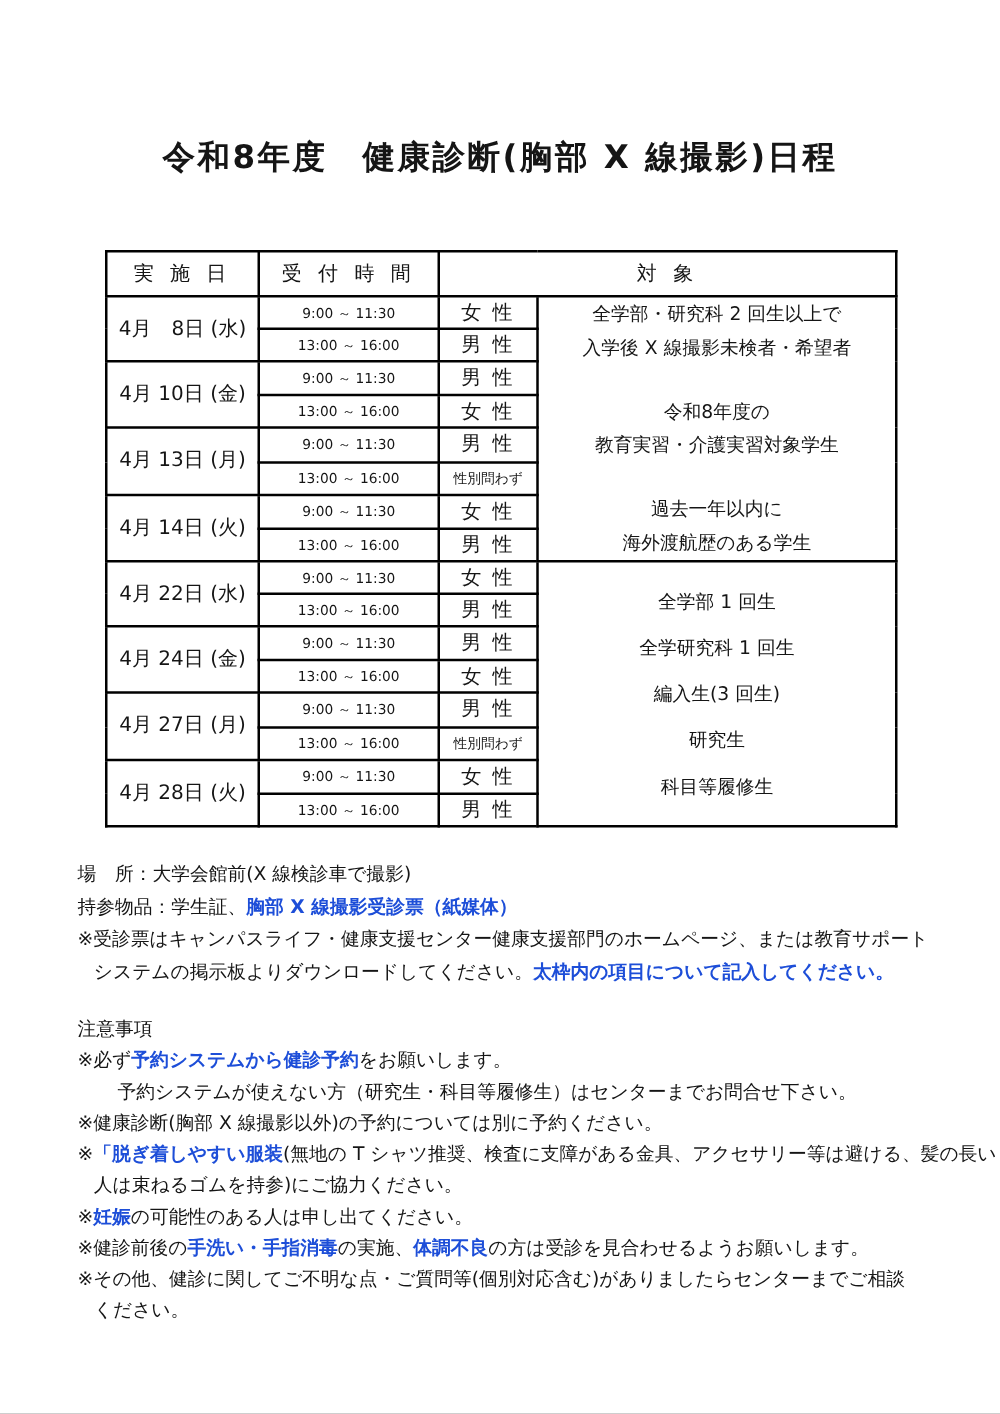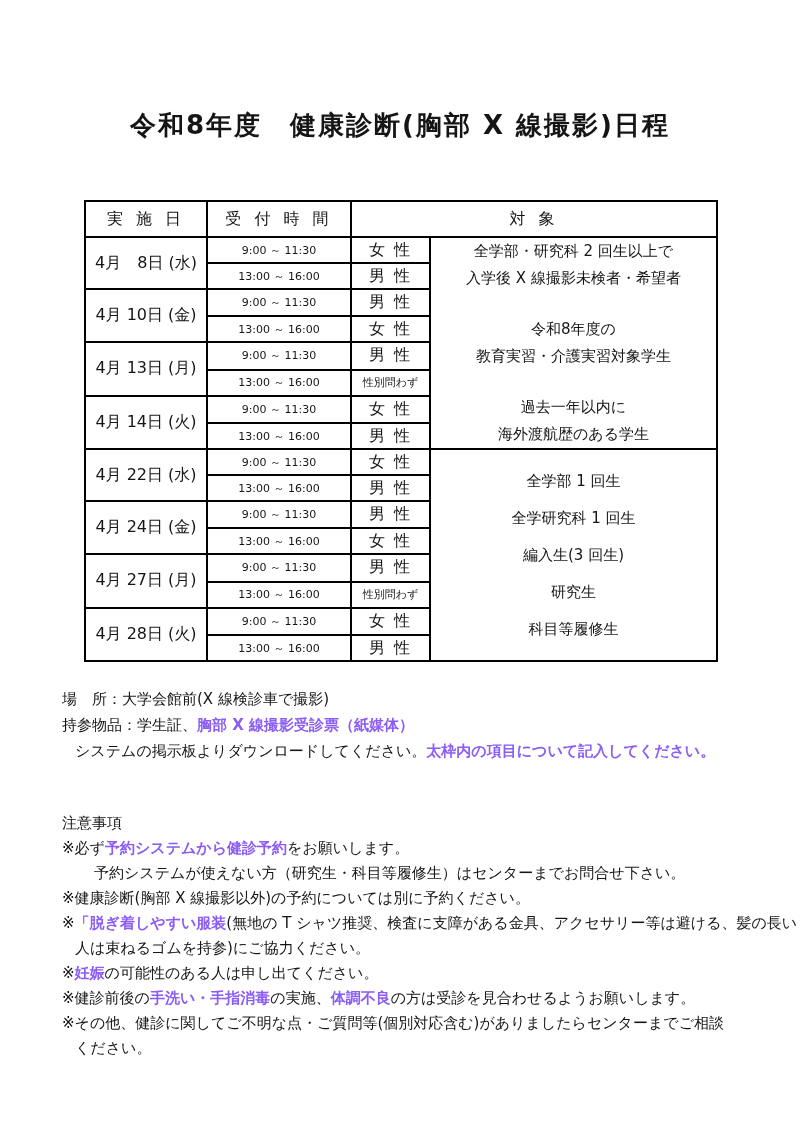--- a/index.html
+++ b/index.html
@@ -42,21 +42,21 @@
     position:absolute;left:62px;top:686px;width:690px;
     font-size:15px;line-height:26px;
   }
   .notes{
     position:absolute;left:62px;top:811px;width:700px;
     font-size:15px;line-height:25px;
   }
   .line{white-space:nowrap;}
   .indent1{padding-left:13px;}
   .indent2{padding-left:32px;}
-  .red{color:#8b5cf6;font-weight:bold;}
+  .red{color:#1d4ed8;font-weight:bold;}
 </style>
 </head>
 <body>
 
 <div class="page">
 
   <h1 class="title">令和8年度　健康診断(胸部 X 線撮影)日程</h1>
 
   <table class="schedule">
     <colgroup>
@@ -171,20 +171,21 @@
       <tr>
         <td class="time-cell">13:00 ～ 16:00</td>
         <td class="gender-cell">男 性</td>
       </tr>
     </tbody>
   </table>
 
   <div class="info">
     <div class="line">場　所：大学会館前(X 線検診車で撮影)</div>
     <div class="line"><span>持参物品：学生証、</span><span class="red">胸部 X 線撮影受診票（紙媒体）</span></div>
+    <div class="line">※受診票はキャンパスライフ・健康支援センター健康支援部門のホームページ、または教育サポート</div>
     <div class="line indent1"><span>システムの掲示板よりダウンロードしてください。</span><span class="red">太枠内の項目について記入してください。</span></div>
   </div>
 
   <div class="notes">
     <div class="line">注意事項</div>
     <div class="line"><span>※必ず</span><span class="red">予約システムから健診予約</span><span>をお願いします。</span></div>
     <div class="line indent2">予約システムが使えない方（研究生・科目等履修生）はセンターまでお問合せ下さい。</div>
     <div class="line">※健康診断(胸部 X 線撮影以外)の予約については別に予約ください。</div>
     <div class="line"><span>※</span><span class="red">「脱ぎ着しやすい服装</span><span>(無地の T シャツ推奨、検査に支障がある金具、アクセサリー等は避ける、髪の長い</span></div>
     <div class="line indent1">人は束ねるゴムを持参)にご協力ください。</div>

